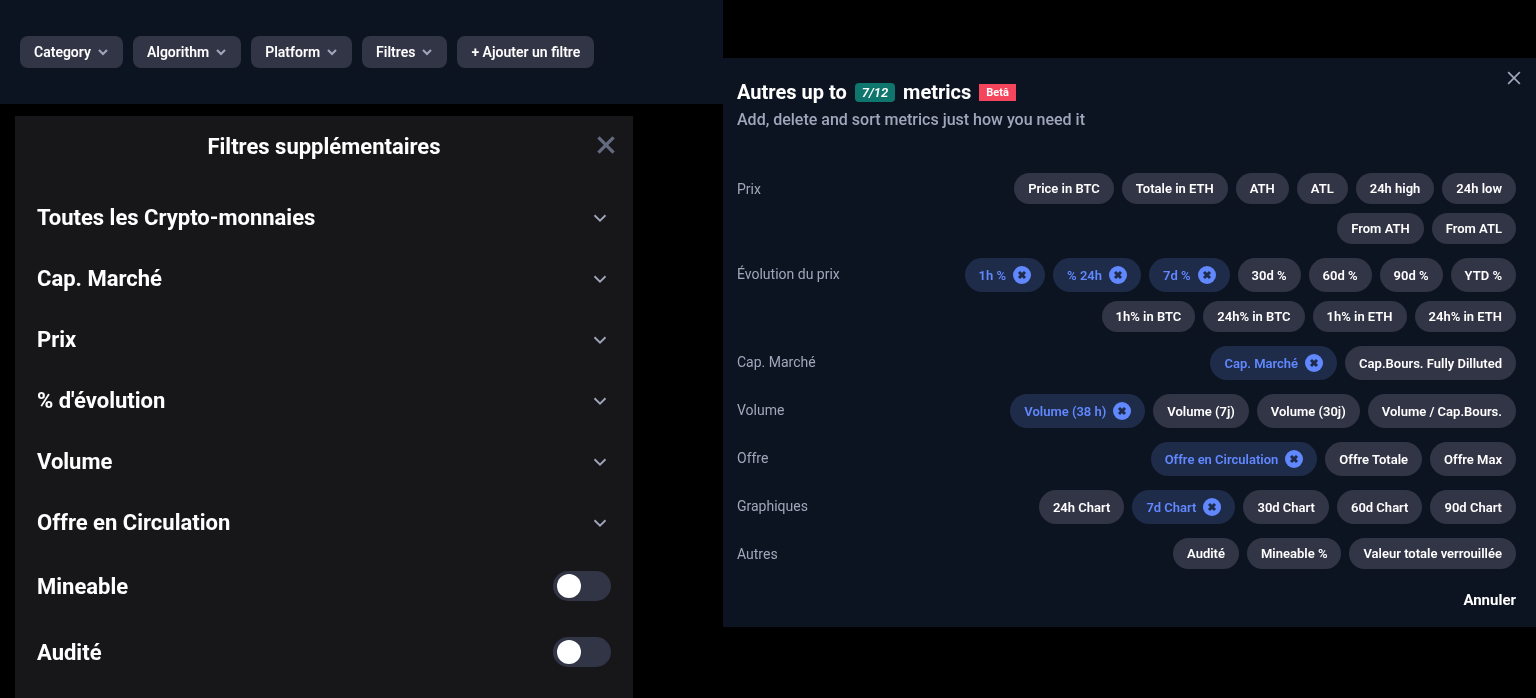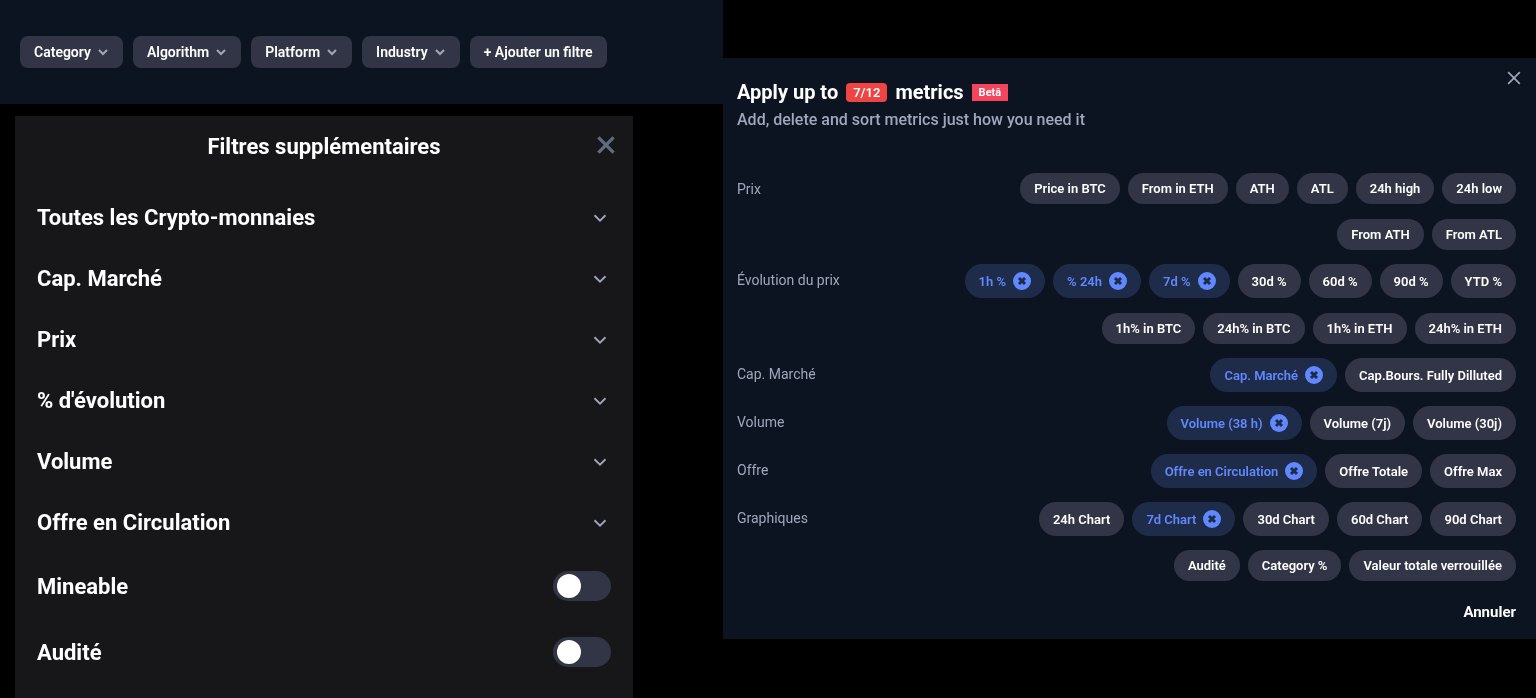--- a/index.html
+++ b/index.html
@@ -117,26 +117,27 @@
 
   .modal-title-line {
     font-size: 20px;
     font-weight: 700;
     display: flex;
     align-items: center;
     gap: 8px;
     margin-bottom: 6px;
   }
   .count-pill {
-    background: #ef4444;
+    background: #0f766e;
     color: #fff;
     font-size: 13px;
     font-weight: 600;
     padding: 2px 7px;
     border-radius: 4px;
+    font-style: italic;
   }
   .beta-pill {
     background: #F5455C;
     color: #fff;
     font-size: 11px;
     font-weight: 700;
     padding: 2px 7px;
     border-radius: 0;
   }
   .modal-sub {
@@ -156,21 +157,21 @@
     flex: 0 0 200px;
     color: #A1A7BB;
     font-size: 14px;
     padding-top: 8px;
   }
   .chips-wrap {
     flex: 1;
     display: flex;
     flex-wrap: wrap;
     justify-content: flex-end;
-    gap: 15px 8px;
+    gap: 9px 8px;
   }
   .chip {
     background: #323546;
     color: #fff;
     font-size: 13px;
     font-weight: 600;
     padding: 8px 14px;
     border-radius: 18px;
     display: inline-flex;
     align-items: center;
@@ -231,21 +232,21 @@
         <polyline points="2,4 6,8 10,4"></polyline>
       </svg>
   </span>
   <span class="filter-pill">
     <span>Platform</span>
     <svg class="chevron-down" viewBox="0 0 12 12">
         <polyline points="2,4 6,8 10,4"></polyline>
       </svg>
   </span>
   <span class="filter-pill">
-    <span>Industry</span>
+    <span>Filtres</span>
     <svg class="chevron-down" viewBox="0 0 12 12">
         <polyline points="2,4 6,8 10,4"></polyline>
       </svg>
   </span>
   <span class="filter-pill">
     <span>+ Ajouter un filtre</span>
   </span>
 </div>
 
 <div class="filters-panel">
@@ -310,36 +311,36 @@
 
 <div class="metrics-modal">
   <span class="modal-close">
     <svg viewBox="0 0 24 24">
         <line x1="5" y1="5" x2="19" y2="19"></line>
         <line x1="19" y1="5" x2="5" y2="19"></line>
       </svg>
   </span>
 
   <div class="modal-title-line">
-    <span>Apply up to</span>
+    <span>Autres up to</span>
     <span class="count-pill">7/12</span>
     <span>metrics</span>
     <span class="beta-pill">Betâ</span>
   </div>
   <div class="modal-sub">Add, delete and sort metrics just how you need it</div>
 
   <div id="metric-sections">
       <div class="metric-section">
         <div class="section-name">Prix</div>
         <div class="chips-wrap">
           <span class="chip">
             <span>Price in BTC</span>
           </span>
           <span class="chip">
-            <span>From in ETH</span>
+            <span>Totale in ETH</span>
           </span>
           <span class="chip">
             <span>ATH</span>
           </span>
           <span class="chip">
             <span>ATL</span>
           </span>
           <span class="chip">
             <span>24h high</span>
           </span>
@@ -438,20 +439,23 @@
                 <line x1="8" y1="2" x2="2" y2="8"></line>
               </svg>
             </span>
           </span>
           <span class="chip">
             <span>Volume (7j)</span>
           </span>
           <span class="chip">
             <span>Volume (30j)</span>
           </span>
+          <span class="chip">
+            <span>Volume / Cap.Bours.</span>
+          </span>
         </div>
       </div>
       <div class="metric-section">
         <div class="section-name">Offre</div>
         <div class="chips-wrap">
           <span class="chip selected">
             <span>Offre en Circulation</span>
             <span class="x">
               <svg viewBox="0 0 10 10">
                 <line x1="2" y1="2" x2="8" y2="8"></line>
@@ -487,26 +491,27 @@
           </span>
           <span class="chip">
             <span>60d Chart</span>
           </span>
           <span class="chip">
             <span>90d Chart</span>
           </span>
         </div>
       </div>
       <div class="metric-section">
+        <div class="section-name">Autres</div>
         <div class="chips-wrap">
           <span class="chip">
             <span>Audité</span>
           </span>
           <span class="chip">
-            <span>Category %</span>
+            <span>Mineable %</span>
           </span>
           <span class="chip">
             <span>Valeur totale verrouillée</span>
           </span>
         </div>
       </div>
     </div>
 
   <div class="modal-footer">
     <span class="btn-cancel">Annuler</span>

